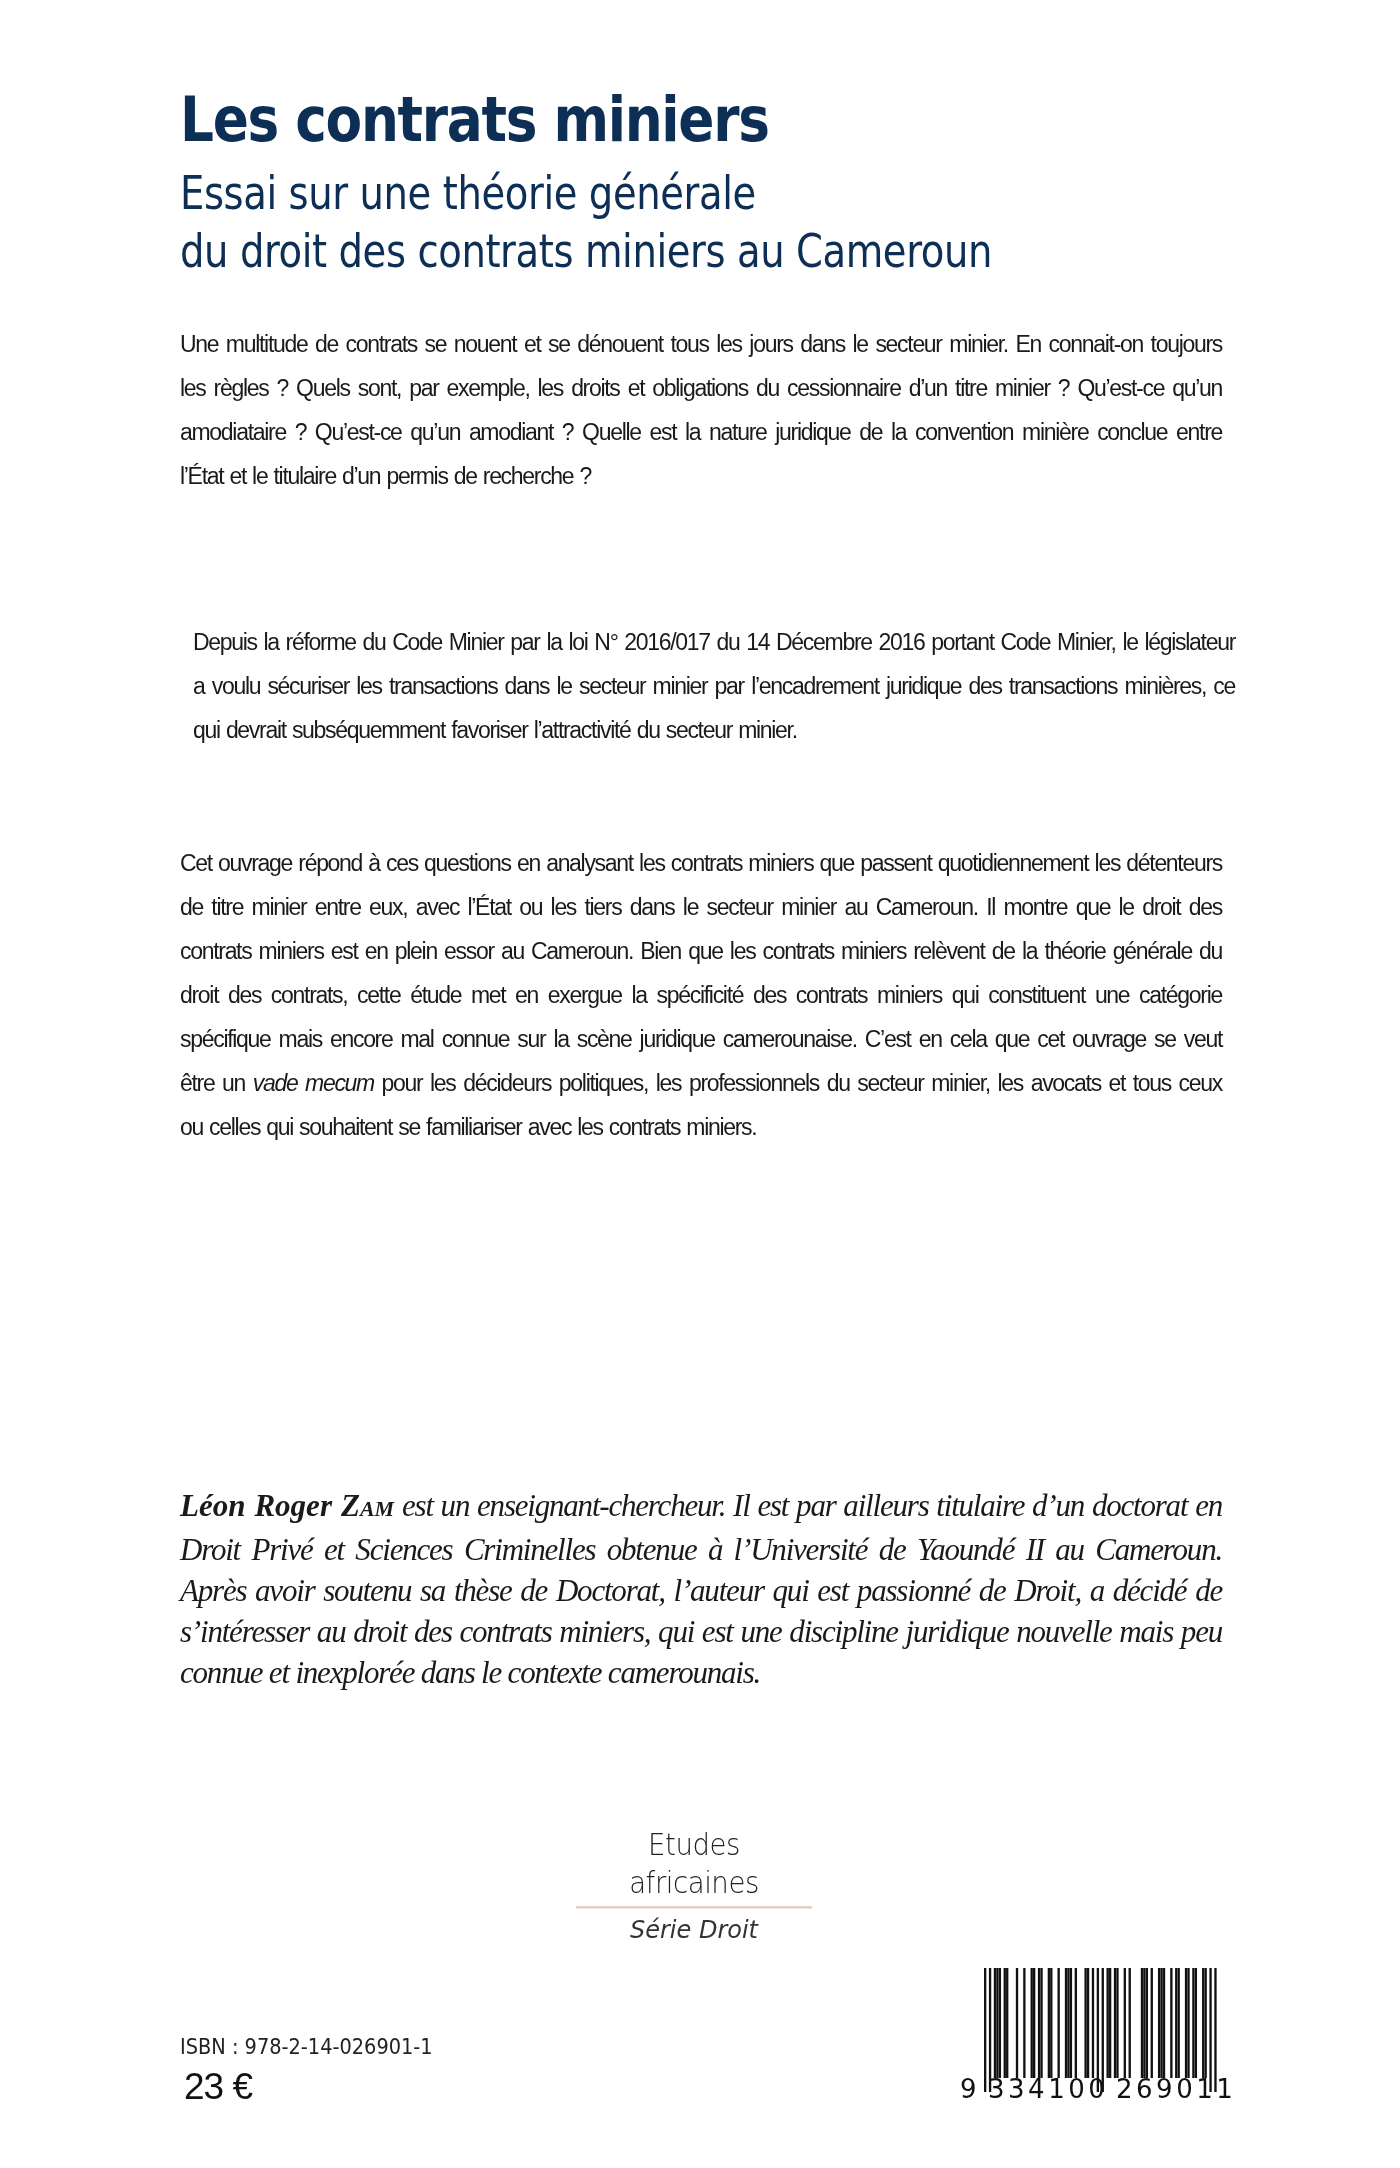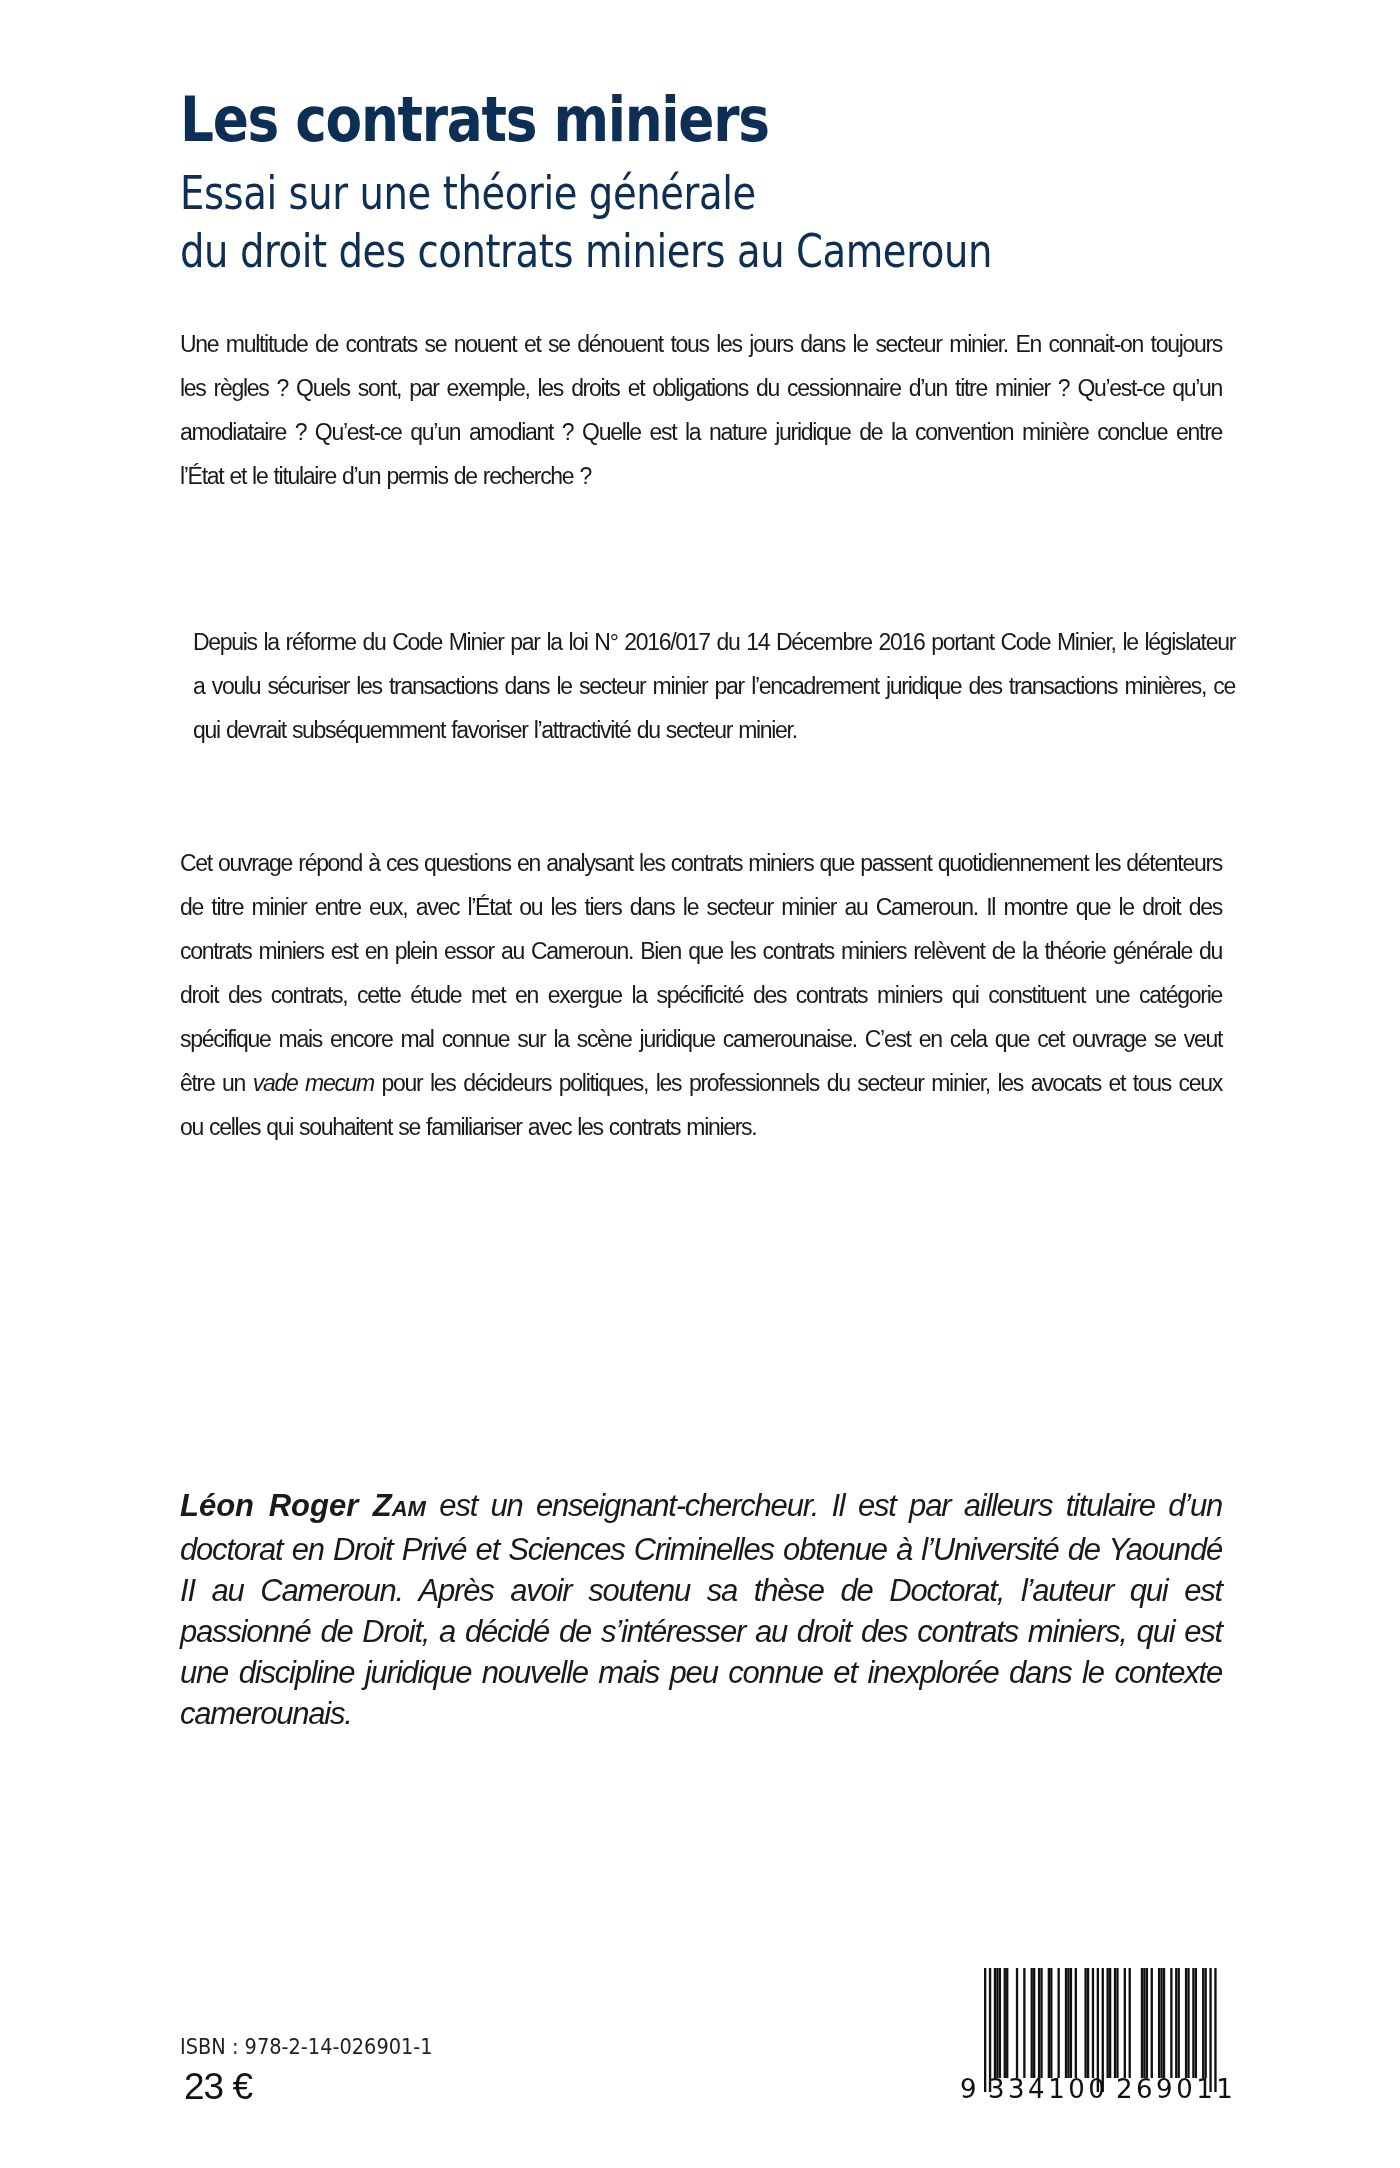--- a/index.html
+++ b/index.html
@@ -27,21 +27,21 @@
     letter-spacing: -1.3px; word-spacing: 1px;
   }
   .body p { margin: 0; }
   #p1 { top: 322px; }
   #p2 { top: 620px; margin-left: 13px; }
   #p3 { top: 841px; }
   .italic { font-style: italic; }
 
   .bio {
     position: absolute; left: 180px; top: 1485px; width: 1042px;
-    font-family: Liberation Sans, sans-serif; font-style: italic;
+    font-family: Liberation Serif, serif; font-style: italic;
     font-size: 31px; line-height: 41px; color: #1a1a1a; text-align: justify;
     letter-spacing: -1.2px;
   }
   .bio .author { font-weight: bold; font-style: italic; letter-spacing: 0; }
   .bio .author .sc { font-size: 22px; }
 
   .series {
     position: absolute; left: 574px; top: 1826px; width: 240px; text-align: center;
   }
   .series-name {
@@ -95,20 +95,25 @@
   </div>
 
   <div class="body" id="p3">
     <p><span>Cet ouvrage répond à ces questions en analysant les contrats miniers que passent quotidiennement les détenteurs de titre minier entre eux, avec l’État ou les tiers dans le secteur minier au Cameroun. Il montre que le droit des contrats miniers est en plein essor au Cameroun. Bien que les contrats miniers relèvent de la théorie générale du droit des contrats, cette étude met en exergue la spécificité des contrats miniers qui constituent une catégorie spécifique mais encore mal connue sur la scène juridique camerounaise. C’est en cela que cet ouvrage se veut être un</span> <span class="italic">vade mecum</span><span> pour les décideurs politiques, les professionnels du secteur minier, les avocats et tous ceux ou celles qui souhaitent se familiariser avec les contrats miniers.</span></p>
   </div>
 
   <div class="bio">
     <span class="author"><span>Léon Roger Z</span><span class="sc">AM</span></span><span> est un enseignant-chercheur. Il est par ailleurs titulaire d’un doctorat en Droit Privé et Sciences Criminelles obtenue à l’Université de Yaoundé II au Cameroun. Après avoir soutenu sa thèse de Doctorat, l’auteur qui est passionné de Droit, a décidé de s’intéresser au droit des contrats miniers, qui est une discipline juridique nouvelle mais peu connue et inexplorée dans le contexte camerounais.</span>
   </div>
 
+  <div class="series">
+    <div class="series-name">Etudes africaines</div>
+    <div class="series-rule"></div>
+    <div class="series-sub">Série Droit</div>
+  </div>
 
   <div class="isbn">ISBN : 978-2-14-026901-1</div>
   <div class="price">23 €</div>
 
   <div class="barcode">
     <svg id="barcode-svg" width="270" height="130">
         <rect x="26.00" y="4" width="2.33" height="124" fill="#111111"></rect>
         <rect x="30.90" y="4" width="2.33" height="124" fill="#111111"></rect>
         <rect x="35.80" y="4" width="2.33" height="110" fill="#111111"></rect>
         <rect x="38.25" y="4" width="2.33" height="110" fill="#111111"></rect>

